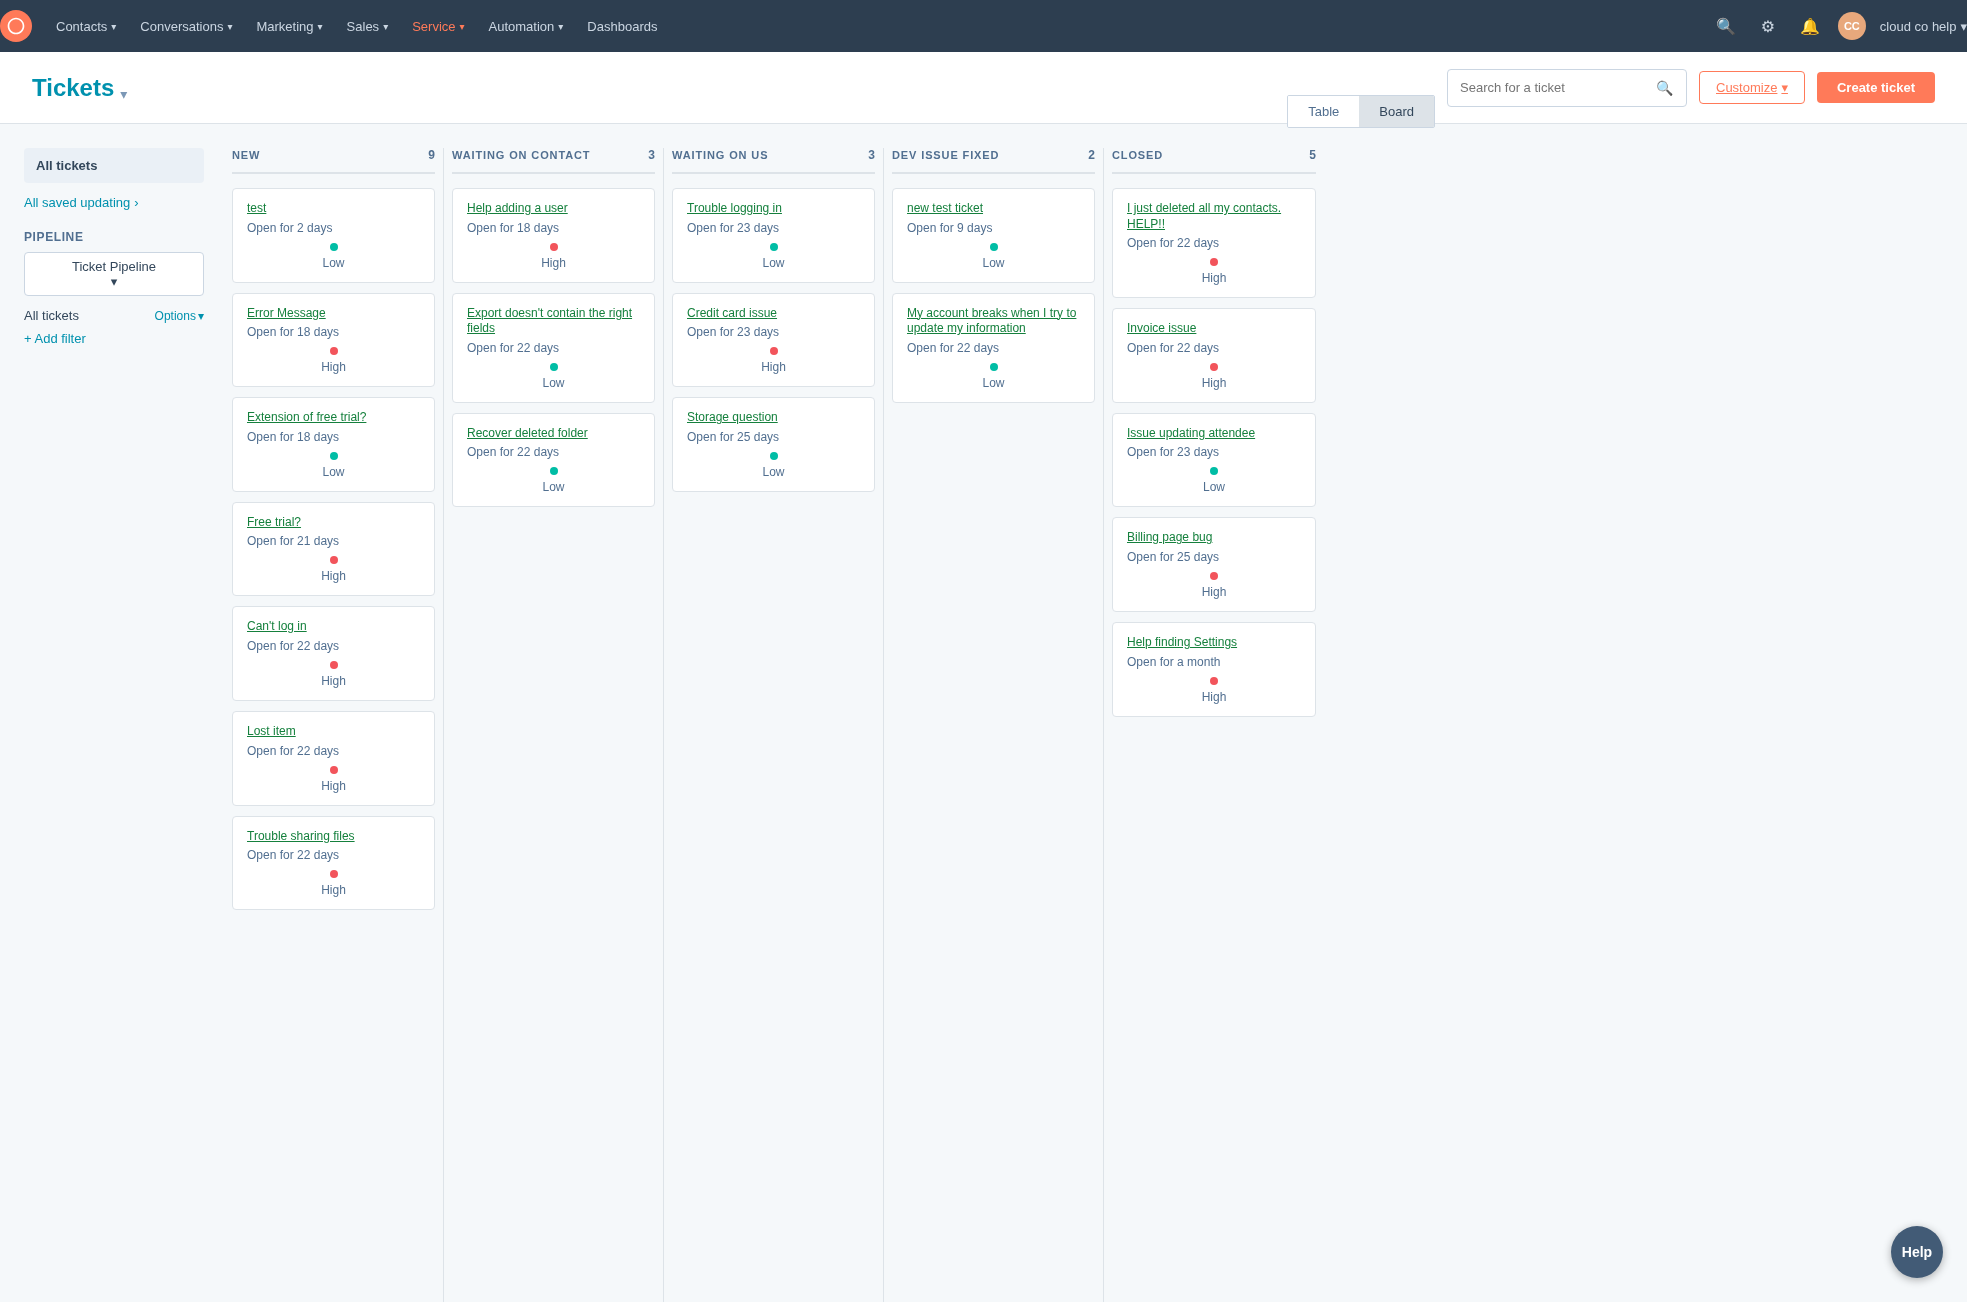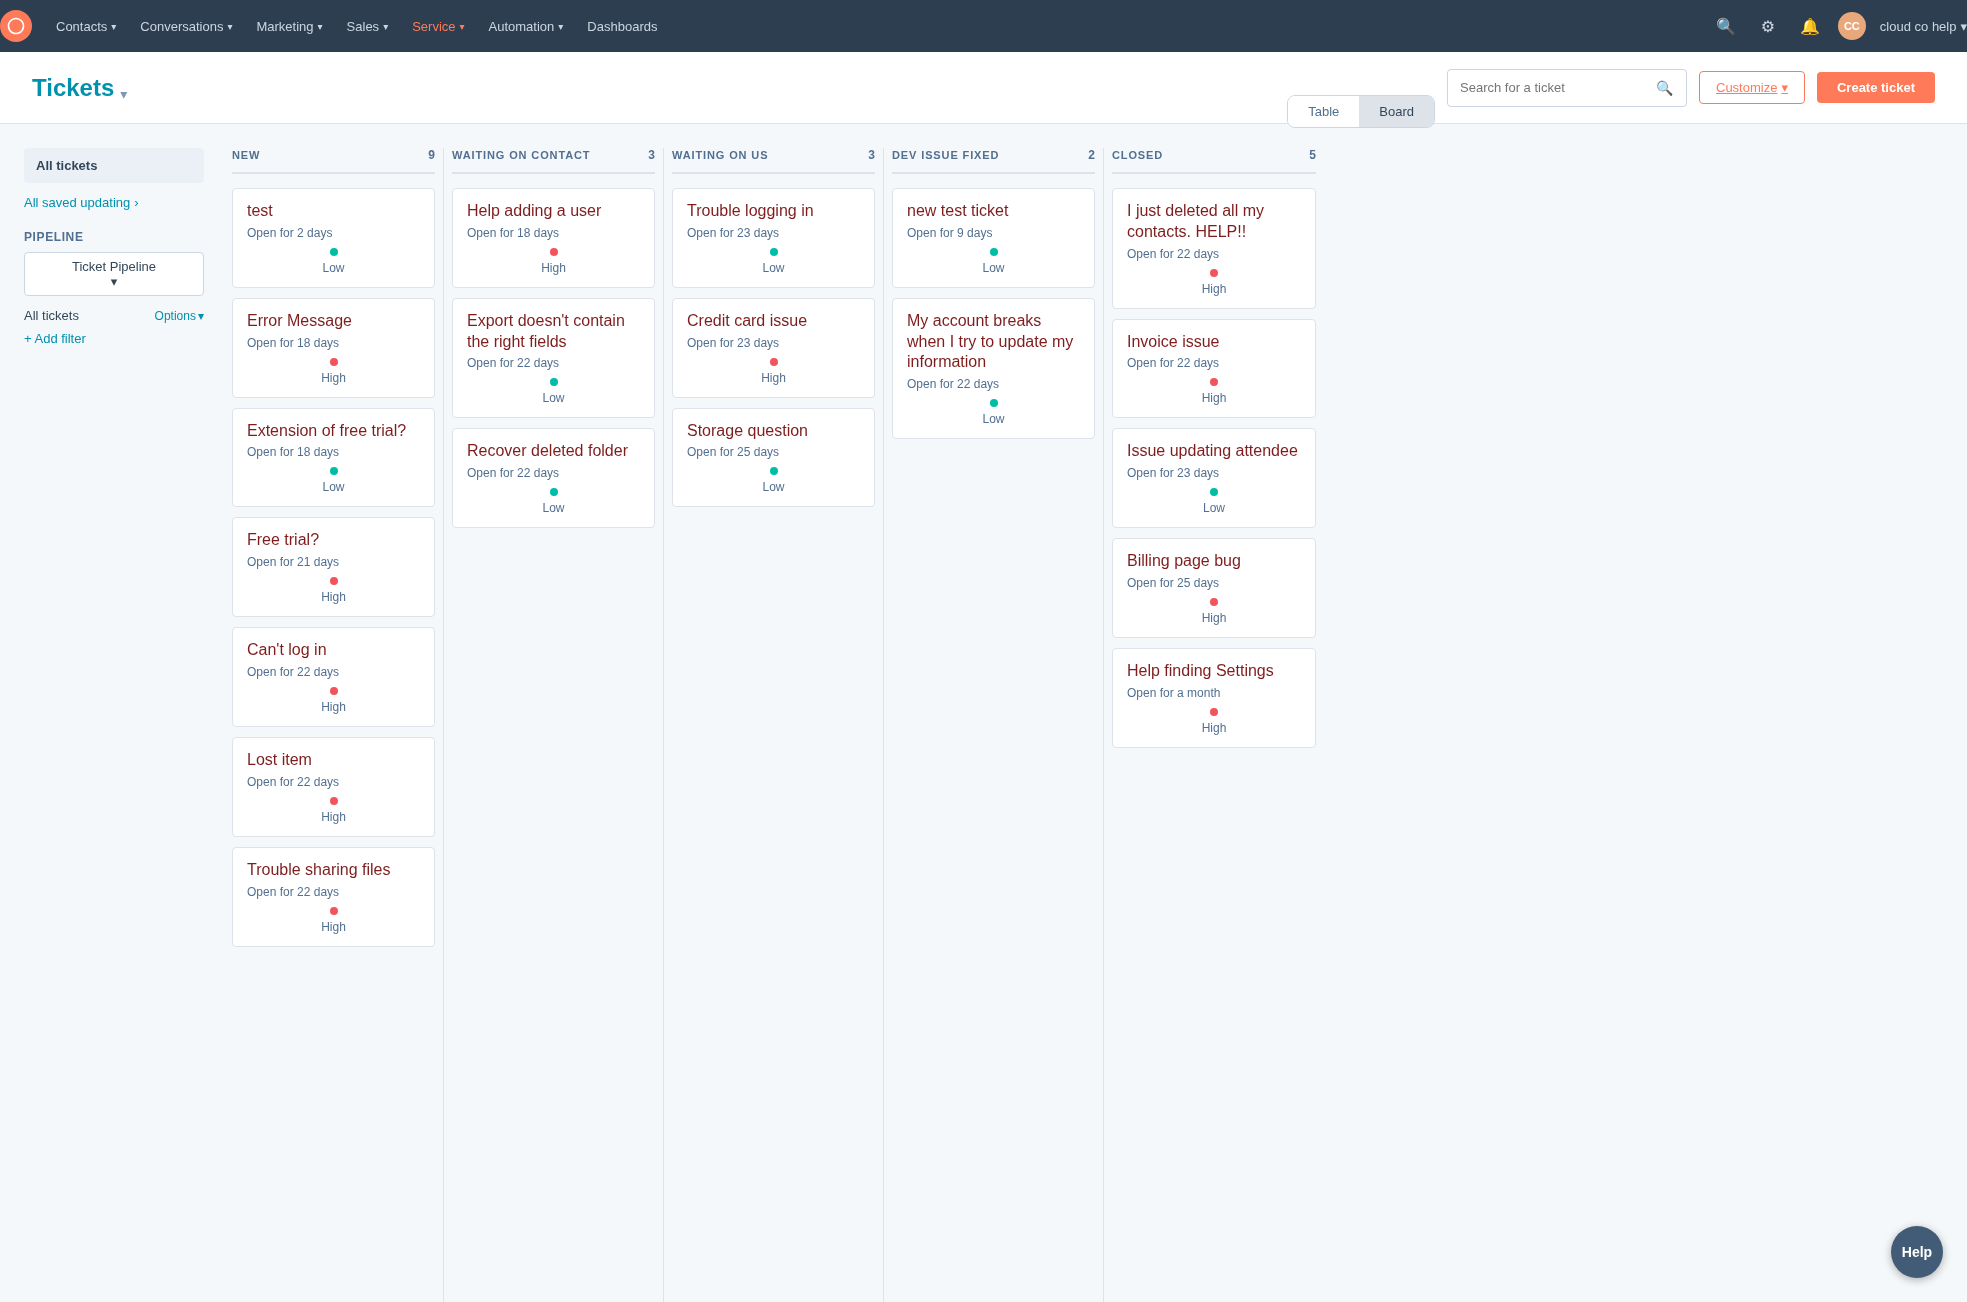--- a/index.html
+++ b/index.html
@@ -68,21 +68,21 @@
     }
     .page-title-wrap { display: flex; align-items: flex-end; gap: 6px; }
     .page-title {
       font-size: 24px;
       font-weight: 600;
       color: #0091ae;
     }
     .page-title-chevron { color: #7c98b6; font-size: 14px; cursor: pointer; }
     .header-spacer { flex: 1; }
     .header-actions { display: flex; align-items: center; gap: 12px; }
-    .view-toggle { display: flex; border: 1px solid #cbd6e2; border-radius: 8px; overflow: hidden; margin-top: 48px; }
+    .view-toggle { display: flex; border: 1px solid #cbd6e2; border-radius: 2px; overflow: hidden; margin-top: 48px; }
     .view-btn {
       padding: 8px 20px;
       font-size: 13px;
       cursor: pointer;
       background: white;
       color: #516f90;
       border: none;
       outline: none;
     }
     .view-btn.active {
@@ -242,25 +242,26 @@
     
     .ticket-card {
       background: white;
       border: 1px solid #dde3e8;
       border-radius: 4px;
       padding: 12px 14px;
       margin-bottom: 10px;
       cursor: pointer;
     }
     .ticket-name {
-      color: #7f1d1d;
-      font-size: 16px;
+      color: #15803d;
+      font-size: 12px;
       font-weight: 500;
       margin-bottom: 4px;
       line-height: 1.3;
+      text-decoration: underline;
     }
     .ticket-meta {
       color: #516f90;
       font-size: 12px;
       margin-bottom: 8px;
     }
     .ticket-priority {
       display: flex;
       align-items: center;
       gap: 5px;

